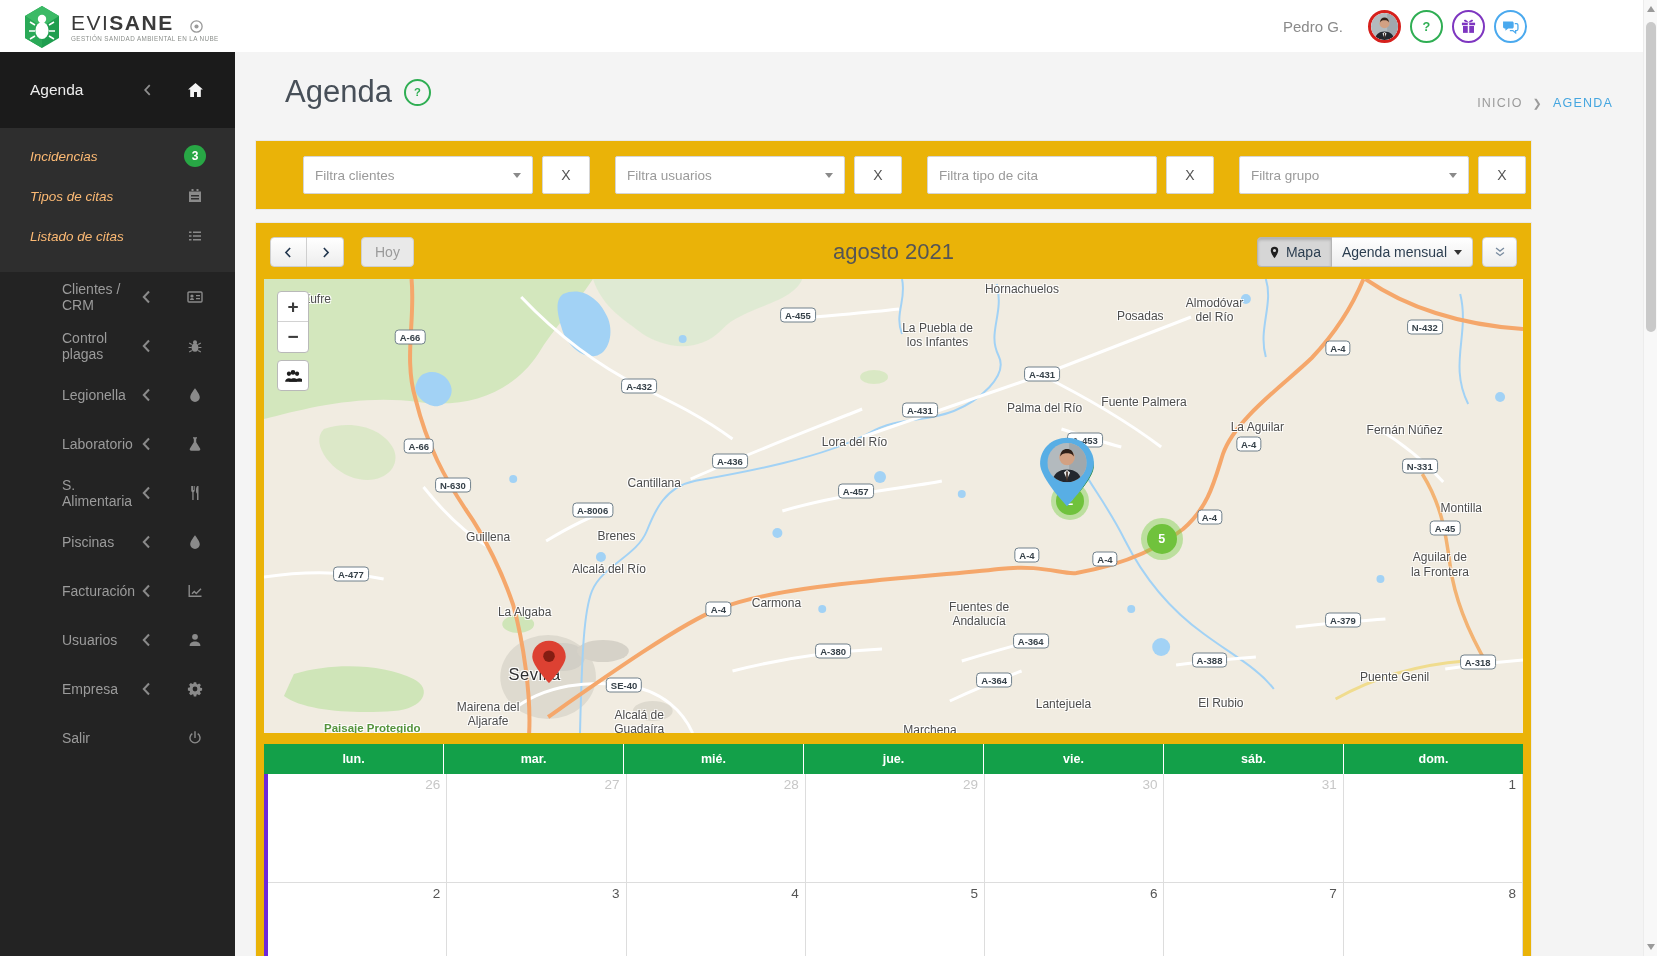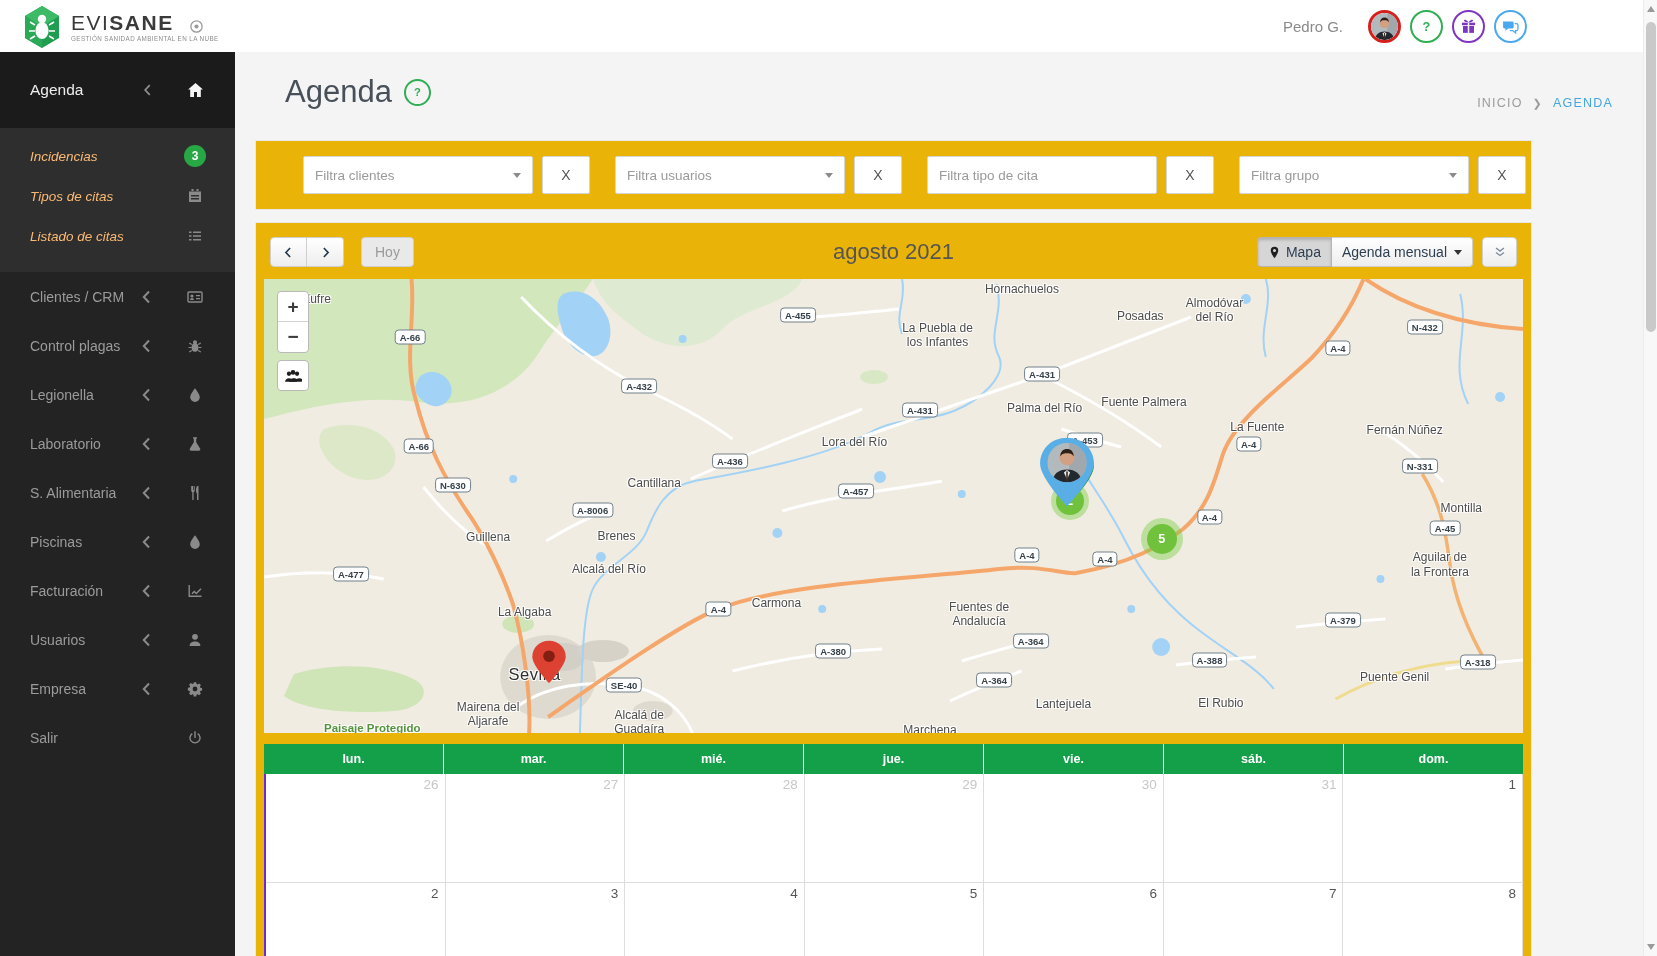--- a/index.html
+++ b/index.html
@@ -33,21 +33,21 @@
   .side-head .sh-label { color:#ededed; font-size:15.5px; flex:1; }
   .side-chevron { width:14px; height:14px; color:#8f8f8f; }
   .side-icon-col { width:80px; display:flex; justify-content:center; align-items:center; }
   .side-head .side-icon-col .ico { width:17px; height:17px; color:#f5f5f5; }
   .submenu { background:#2e2e2e; padding:8px 0 16px; }
   .submenu-item { height:40px; display:flex; align-items:center; padding-left:30px; cursor:pointer; }
   .submenu-item .sm-label { color:#fdba74; font-size:13.5px; flex:1;font-style:italic; }
   .submenu-item .ico { width:16px; height:16px; color:#8a8a8a; }
   .badge-green { min-width:22px; height:22px; border-radius:50%; background:#28a745; color:#fff;
                  font-size:12px; font-weight:bold; display:flex; align-items:center; justify-content:center; }
-  .menu-item { height:49px; display:flex; align-items:center; padding-left:30px; cursor:pointer; }
+  .menu-item { height:49px; display:flex; align-items:center; padding-left:30px; cursor:pointer;margin-left:32px; }
   .menu-item .mi-label { color:#9b9b9b; font-size:14px; flex:1; }
   .menu-item .ico { width:16px; height:16px; color:#8a8a8a; }
 
   
   .content { position:absolute; left:235px; top:52px; width:1408px; height:904px; }
   .page-head { height:88px; position:relative; }
   .page-title-row { position:absolute; left:50px; top:22px; display:flex; align-items:center; }
   .page-title { font-size:31px; font-weight:300; color:#474f58; margin-right:12px; }
   .title-help { width:27px; height:27px; border-radius:50%; border:2px solid #2fae53; color:#2fae53;
                 display:flex; align-items:center; justify-content:center; }
@@ -114,21 +114,21 @@
       display:flex; align-items:center; justify-content:center; }
   .cluster-core { background:#70c23c; border-radius:50%; color:#fff; font-weight:bold; font-size:12.5px;
       display:flex; align-items:center; justify-content:center; }
 
   
   .calendar { margin-top:11px; }
   .cal-hrow { display:flex; }
   .cal-hcell { flex:1; height:30px; background:#13a049; border-right:1px solid #fff; color:#fff;
       font-size:12.5px; font-weight:bold; display:flex; align-items:center; justify-content:center; }
   .cal-hcell:last-child { border-right:none; }
-  .cal-row { display:flex; border-left:2px solid #6d28d9; }
+  .cal-row { display:flex; border-left:4px solid #6d28d9; }
   .cal-cell { flex:1; border-right:1px solid #ddd; border-bottom:1px solid #ddd; background:#fff;
       padding:3px 6px; text-align:right; font-size:13.5px; color:#555; }
   .cal-row1 .cal-cell { height:109px; }
   .cal-row2 .cal-cell { height:120px; }
   .cal-cell .muted { color:#c7c7c7; }
 
   
   .scrollbar { position:absolute; right:0; top:0; width:14px; height:956px; background:#f8f8f8;
       border-left:1px solid #ececec; z-index:40; }
   .sb-thumb { position:absolute; left:2px; width:10px; top:22px; height:310px; background:#c9c9c9; border-radius:5px; }
@@ -575,21 +575,21 @@
       <div id="map-overlays">
           <div class="town" style="left:4.2%;top:4.5%">Zufre</div>
           <div class="town" style="left:60.2%;top:2.2%">Hornachuelos</div>
           <div class="town" style="left:69.6%;top:8.1%">Posadas</div>
           <div class="town" style="left:75.5%;top:6.8%">Almodóvar
 del Río</div>
           <div class="town" style="left:53.5%;top:12.3%">La Puebla de
 los Infantes</div>
           <div class="town" style="left:62%;top:28.4%">Palma del Río</div>
           <div class="town" style="left:69.9%;top:27.1%">Fuente Palmera</div>
-          <div class="town" style="left:78.9%;top:32.6%">La Fuente</div>
+          <div class="town" style="left:78.9%;top:32.6%">La Aguilar</div>
           <div class="town" style="left:90.6%;top:33.3%">Fernán Núñez</div>
           <div class="town" style="left:46.9%;top:35.9%">Lora del Río</div>
           <div class="town" style="left:95.1%;top:50.4%">Montilla</div>
           <div class="town" style="left:93.4%;top:62.8%">Aguilar de
 la Frontera</div>
           <div class="town" style="left:31%;top:44.9%">Cantillana</div>
           <div class="town" style="left:28%;top:56.6%">Brenes</div>
           <div class="town" style="left:17.8%;top:56.8%">Guillena</div>
           <div class="town" style="left:27.4%;top:63.9%">Alcalá del Río</div>
           <div class="town" style="left:20.7%;top:73.3%">La Algaba</div>

